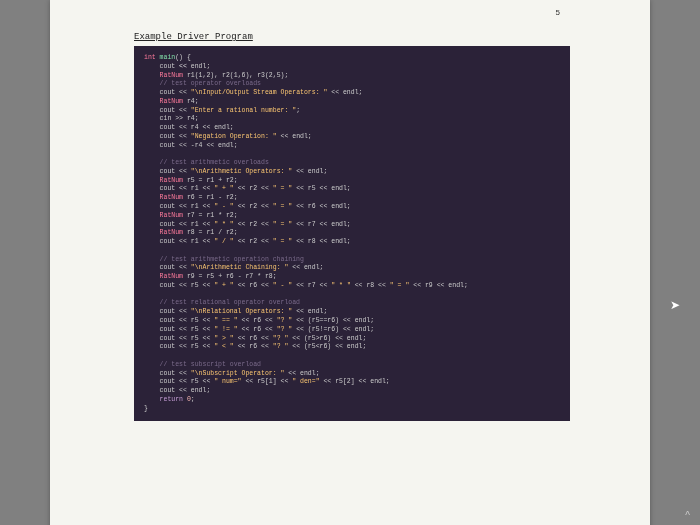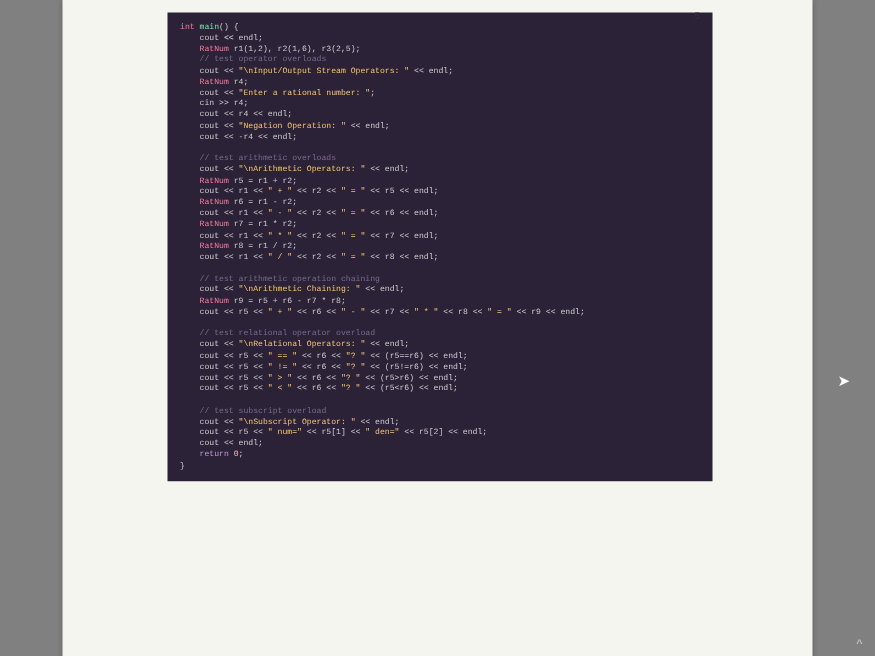--- a/index.html
+++ b/index.html
@@ -65,20 +65,21 @@
     bottom: 4px;
     font-size: 10px;
     color: #ccc;
   }
 </style>
 </head>
 <body>
 
 <div class="page">
   <div class="page-num">5</div>
+  <div class="title">Example Driver Program</div>
   <div class="code-block"><span class="k-type">int </span><span class="k-func">main</span><span>() {</span>
 <span>    cout </span><span class="k-op">&lt;&lt;</span><span> endl;</span>
 <span class="k-type">    RatNum </span><span>r1(1,2), r2(1,6), r3(2,5);</span>
 <span class="k-cmt">    // test operator overloads</span>
 <span>    cout </span><span>&lt;&lt; </span><span class="k-str">"\nInput/Output Stream Operators: "</span><span> &lt;&lt; endl;</span>
 <span class="k-type">    RatNum </span><span>r4;</span>
 <span>    cout </span><span>&lt;&lt; </span><span class="k-str">"Enter a rational number: "</span><span>;</span>
 <span>    cin </span><span>&gt;&gt; r4;</span>
 <span>    cout </span><span>&lt;&lt; r4 &lt;&lt; endl;</span>
 <span>    cout </span><span>&lt;&lt; </span><span class="k-str">"Negation Operation: "</span><span> &lt;&lt; endl;</span>

